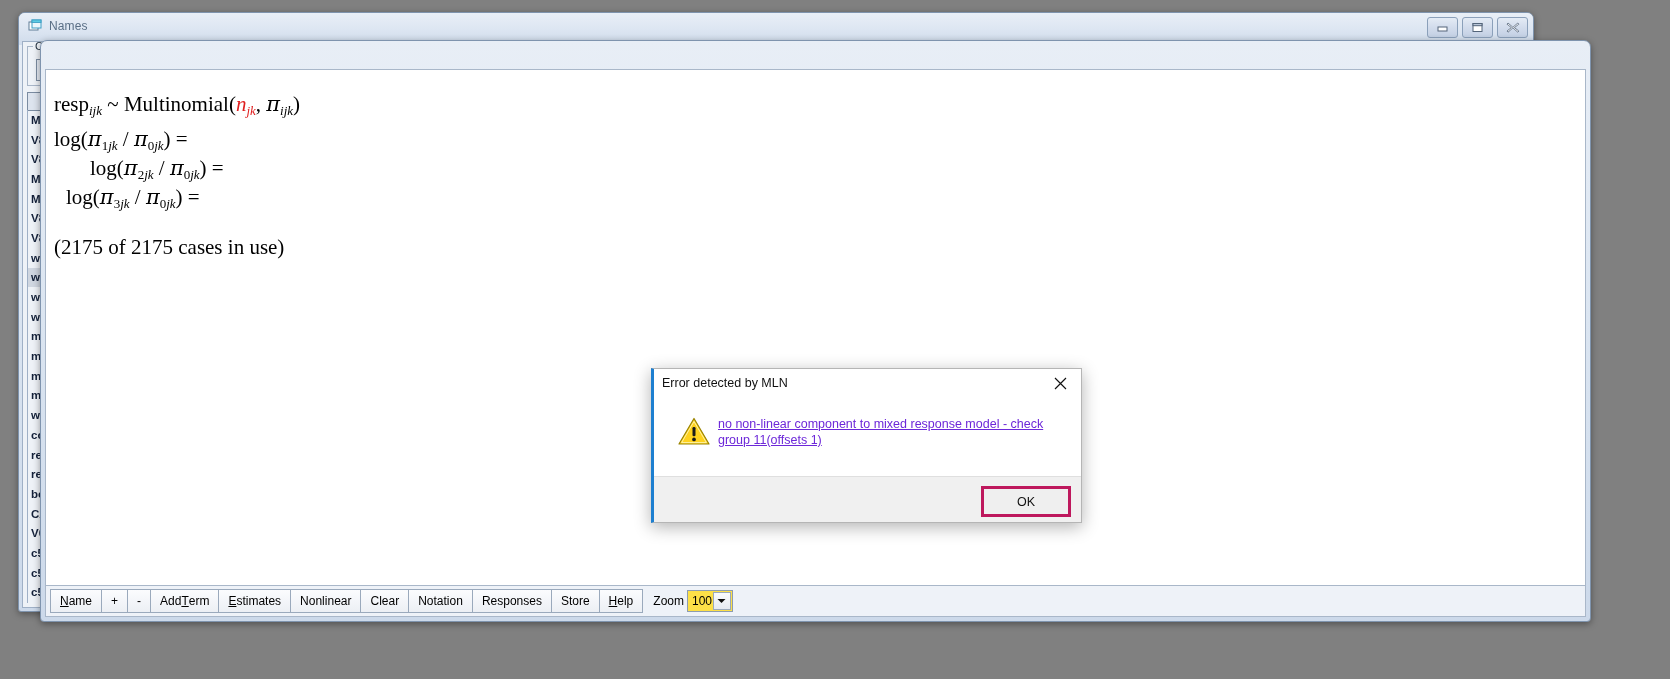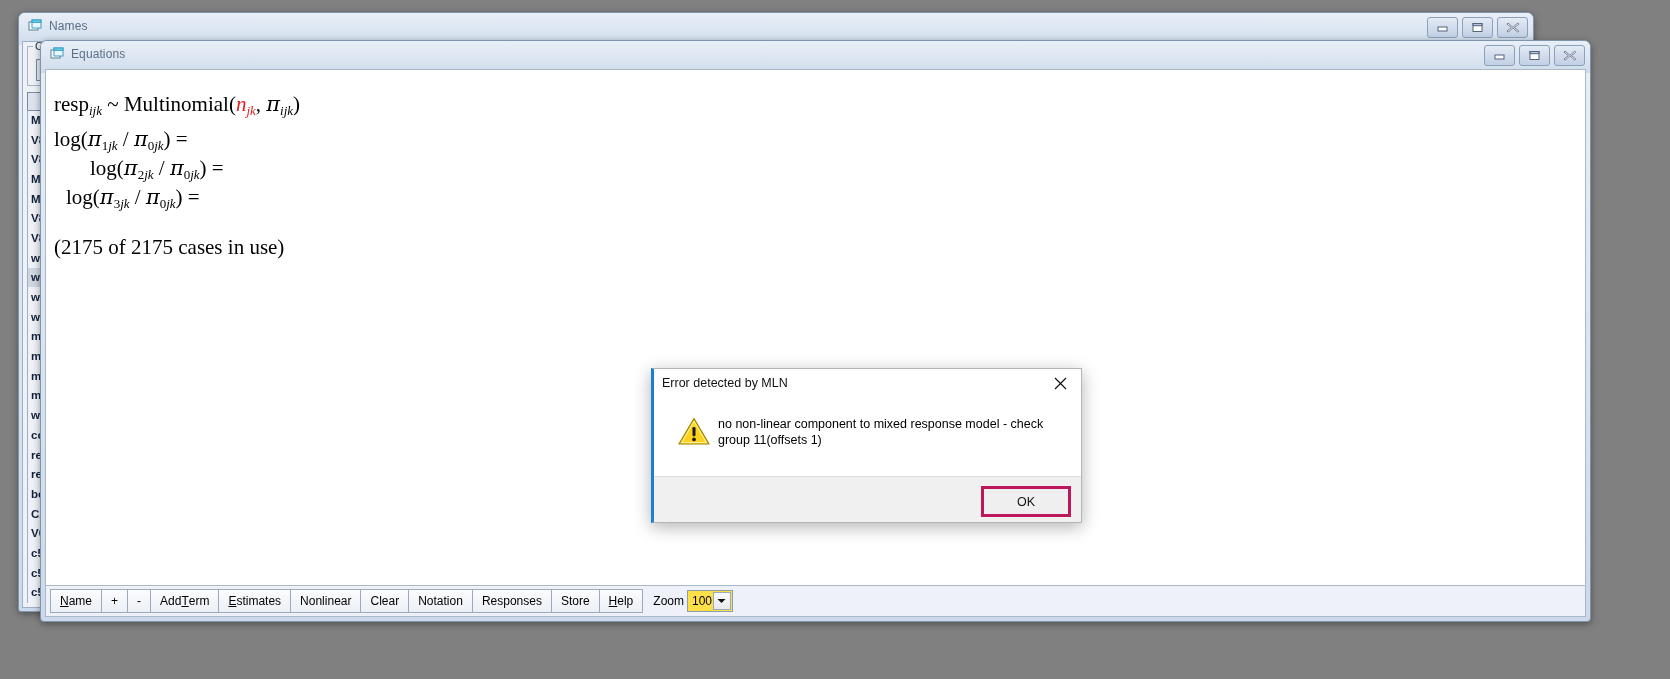--- a/index.html
+++ b/index.html
@@ -76,21 +76,21 @@
 
   
   #error-dialog{position:absolute;left:651px;top:323px;width:431px;height:155px;
      background:#ffffff;border:1px solid #b5b5b5;border-left:3px solid #1d7fd0;
      box-shadow:0 4px 16px rgba(0,0,0,.30);box-sizing:border-box;margin-top:45px;}
   .dlg-title{position:absolute;left:0;right:0;top:0;height:30px;}
   .dlg-title .t{position:absolute;left:8px;top:7px;font-size:12.5px;color:#111;}
   .dlg-close{position:absolute;right:0;top:0;width:42px;height:28px;
              display:flex;align-items:center;justify-content:center;cursor:default;}
   .dlg-msg{position:absolute;left:64px;top:47px;right:20px;font-size:12.5px;
-           color:#000000;line-height:16px;}
+           color:#6d28d9;line-height:16px;text-decoration:underline;}
   .warn-ico{position:absolute;left:24px;top:48px;width:32px;height:29px;}
   .dlg-footer{position:absolute;left:0;right:0;bottom:0;height:45px;
               background:#f0f0f0;border-top:1px solid #dfdfdf;}
   .ok-btn{position:absolute;right:10px;top:9px;width:84px;height:25px;
           border:3px solid #be185d;background:#efefef;font-size:12.5px;color:#111;
           display:flex;align-items:center;justify-content:center;cursor:default;}
 </style>
 </head>
 <body>
 
@@ -157,48 +157,20 @@
           <div class="name-cell">V0</div>
           <div class="name-cell">c5</div>
           <div class="name-cell">c5</div>
           <div class="name-cell">c5</div>
           <div class="name-cell">c5</div>
         </div>
     </div>
   </div>
 
   <div class="win" id="equations-window">
-    <div class="titlebar">
-      <span class="tb-ico">
-        <svg width="16" height="15" viewBox="0 0 16 15">
-          <rect x="1" y="3" width="9" height="8" fill="#fff" stroke="#5f7d96"></rect>
-          <rect x="4" y="1" width="9" height="8" fill="#eaf6fb" stroke="#3f9ec4"></rect>
-          <rect x="4" y="1" width="9" height="2.4" fill="#5fd2e8" stroke="#3f9ec4"></rect>
-        </svg>
-      </span>
-      <span class="tb-text">Equations</span>
-      <div class="btns">
-        <div class="wbtn">
-          <svg width="13" height="9" viewBox="0 0 13 9">
-              <rect x="2" y="4" width="9" height="4" fill="#fff" stroke="#54657a"></rect>
-            </svg>
-        </div>
-        <div class="wbtn">
-          <svg width="13" height="11" viewBox="0 0 13 11">
-              <rect x="2" y="1.5" width="9" height="8" fill="#fff" stroke="#54657a"></rect>
-              <rect x="2" y="1.5" width="9" height="2.2" fill="#b9c6d8" stroke="#54657a"></rect>
-            </svg>
-        </div>
-        <div class="wbtn">
-          <svg width="14" height="11" viewBox="0 0 14 11">
-            <path d="M2 1 L6.9 5.3 L11.8 1 L12.8 2.2 L8.4 5.6 L12.8 9 L11.8 10.2 L6.9 5.9 L2 10.2 L1 9 L5.4 5.6 L1 2.2 Z" fill="#fff" stroke="#54657a" stroke-width=".8"></path>
-          </svg>
-        </div>
-      </div>
-    </div>
 
     <div class="eq-canvas">
 
       <div class="eq-line" style="top:22px;">
         <span>resp</span><span class="sub">ijk</span>
         <span>~</span>
         <span>Multinomial</span><span>(</span><span class="red">n</span><span class="red sub">jk</span><span>,&nbsp;</span><span class="pi">π</span><span class="sub">ijk</span><span>)</span>
       </div>
 
       <div id="logit-host">

